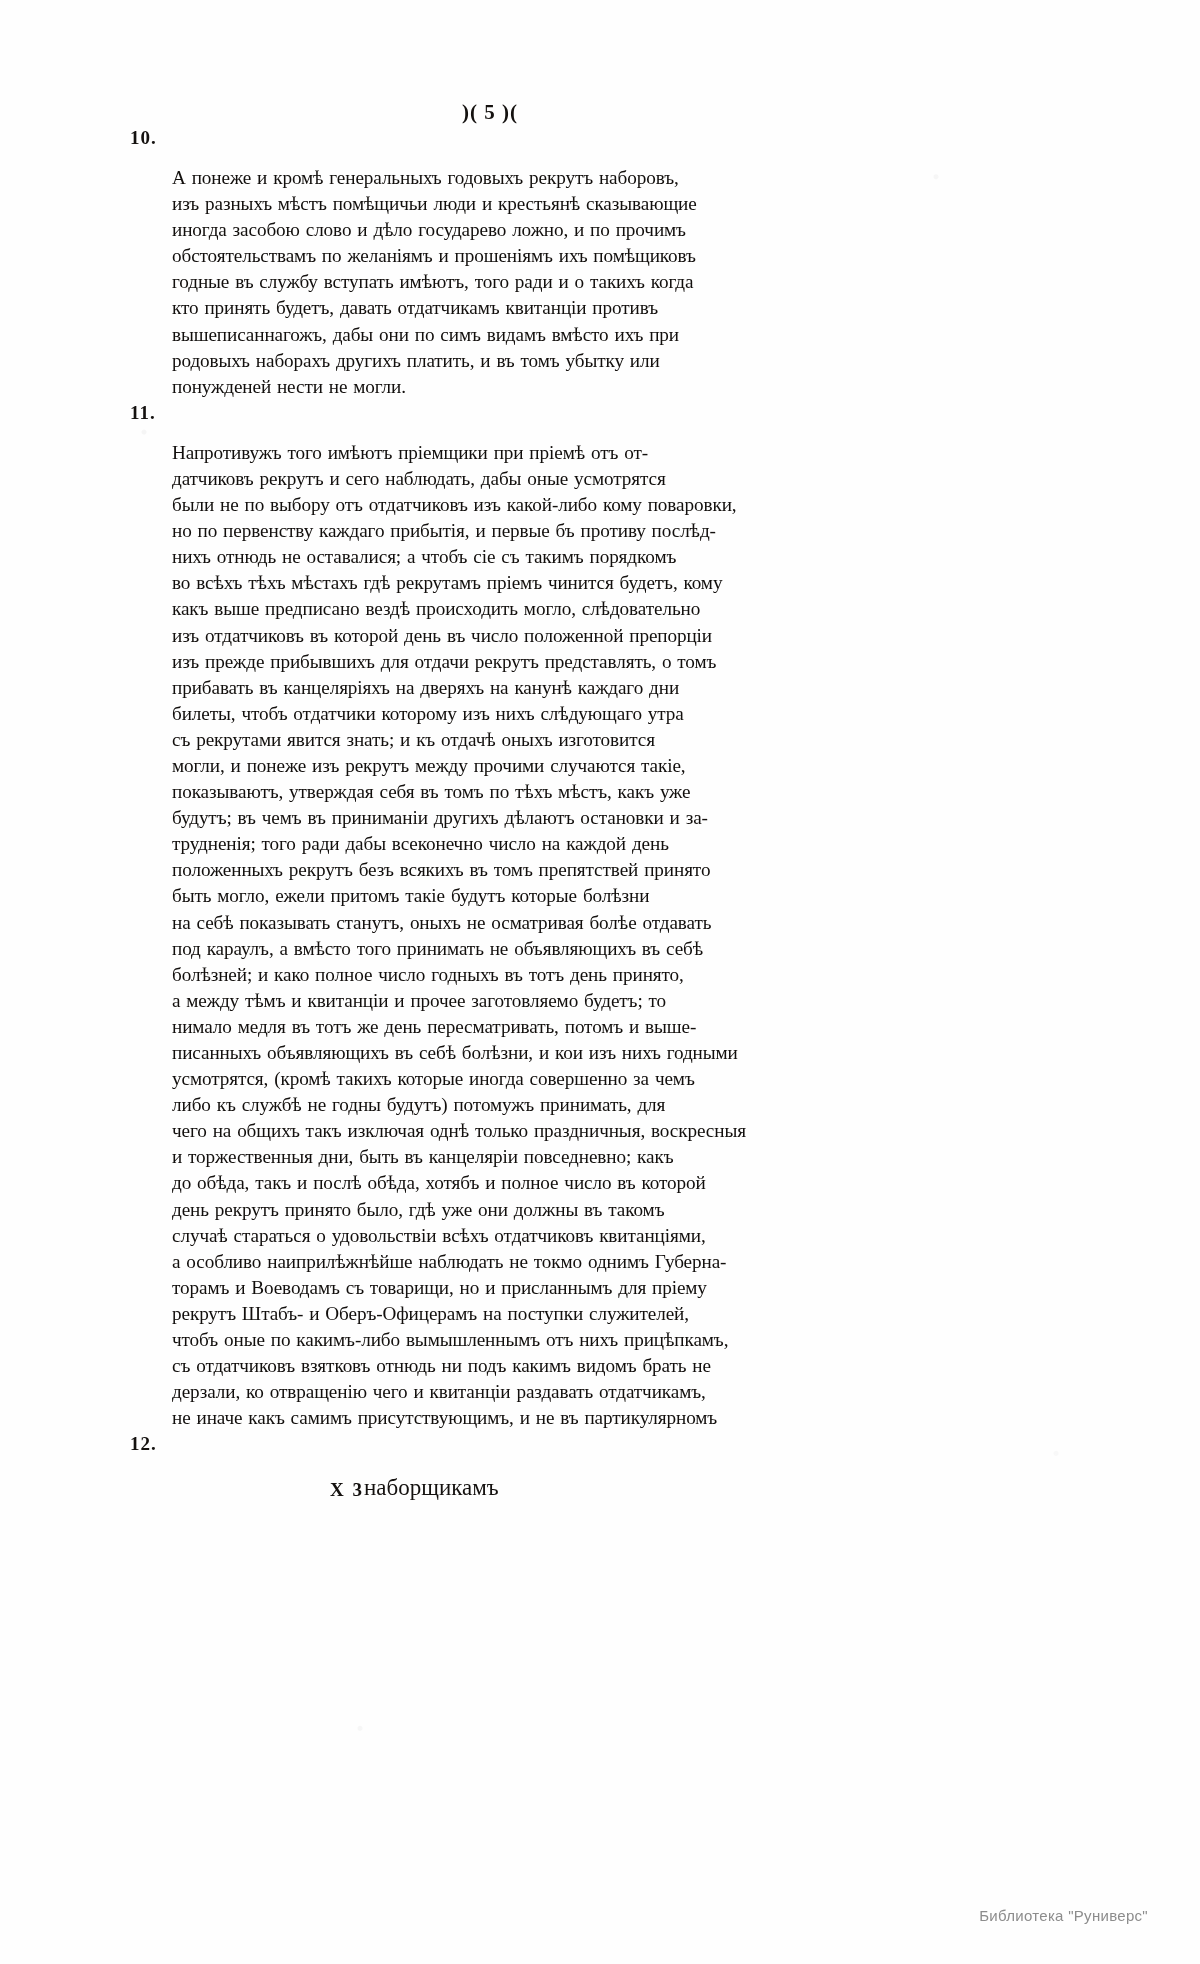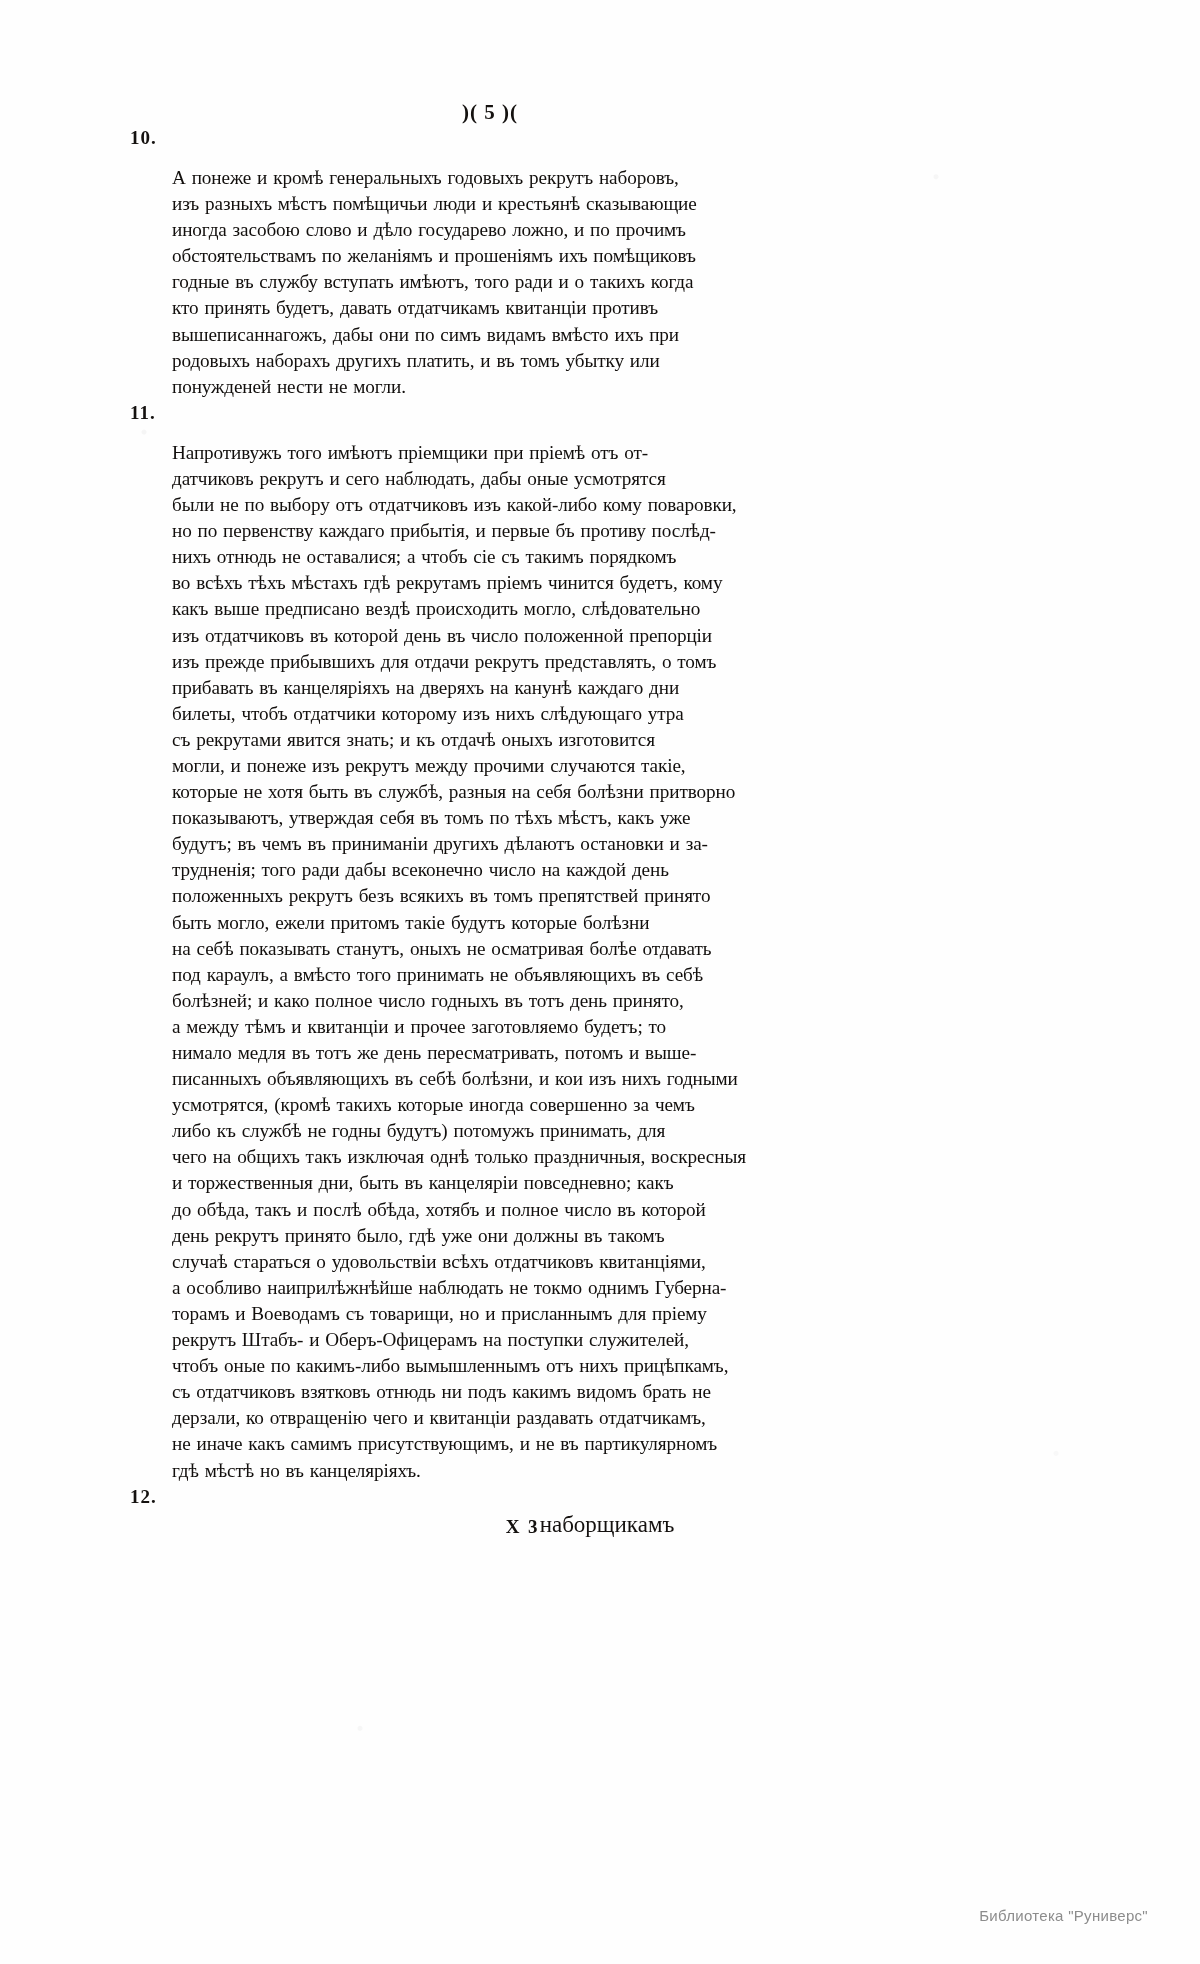--- a/index.html
+++ b/index.html
@@ -71,23 +71,23 @@
   .dense {
     letter-spacing: -0.1px;
   }
   .smudge {
     filter: blur(0.15px);
   }
   .heavy {
     font-weight: 700;
   }
   .footline {
-    margin-top: 4px;
+    margin-top: 20px;
     display: flex;
-    justify-content: center;
+    justify-content: flex-start;
     align-items: flex-end;
     font-size: 19px;
   }
   .sig {
     font-weight: 700;
     letter-spacing: 2px;
     padding-left: 200px;
   }
   .catch {
     font-size: 23px;
@@ -133,21 +133,20 @@
       <span class="ln">но по первенству каждаго прибытія, и первые бъ противу послѣд-</span>
       <span class="ln smudge">нихъ отнюдь не оставалися; а чтобъ сіе съ такимъ порядкомъ</span>
       <span class="ln smudge">во всѣхъ тѣхъ мѣстахъ гдѣ рекрутамъ пріемъ чинится будетъ, кому</span>
       <span class="ln">какъ выше предписано вездѣ происходить могло, слѣдовательно</span>
       <span class="ln smudge">изъ отдатчиковъ въ которой день въ число положенной препорціи</span>
       <span class="ln">изъ прежде прибывшихъ для отдачи рекрутъ представлять, о томъ</span>
       <span class="ln">прибавать въ канцеляріяхъ на дверяхъ на канунѣ каждаго дни</span>
       <span class="ln smudge">билеты, чтобъ отдатчики которому изъ нихъ слѣдующаго утра</span>
       <span class="ln">съ рекрутами явится знать; и къ отдачѣ оныхъ изготовится</span>
       <span class="ln smudge">могли, и понеже изъ рекрутъ между прочими случаются такіе,</span>
-      <span class="ln">которые не хотя быть въ службѣ, разныя на себя болѣзни притворно</span>
       <span class="ln">показываютъ, утверждая себя въ томъ по тѣхъ мѣстъ, какъ уже</span>
       <span class="ln">будутъ; въ чемъ въ приниманіи другихъ дѣлаютъ остановки и за-</span>
       <span class="ln smudge">трудненія; того ради дабы всеконечно число на каждой день</span>
       <span class="ln">положенныхъ рекрутъ безъ всякихъ въ томъ препятствей принято</span>
       <span class="ln">быть могло, ежели притомъ такіе будутъ которые болѣзни</span>
       <span class="ln">на себѣ показывать станутъ, оныхъ не осматривая болѣе отдавать</span>
       <span class="ln smudge">под караулъ, а вмѣсто того принимать не объявляющихъ въ себѣ</span>
       <span class="ln">болѣзней; и како полное число годныхъ въ тотъ день принято,</span>
       <span class="ln">а между тѣмъ и квитанціи и прочее заготовляемо будетъ; то</span>
       <span class="ln">нимало медля въ тотъ же день пересматривать, потомъ и выше-</span>
@@ -159,21 +158,20 @@
       <span class="ln">до обѣда, такъ и послѣ обѣда, хотябъ и полное число въ которой</span>
       <span class="ln">день рекрутъ принято было, гдѣ уже они должны въ такомъ</span>
       <span class="ln smudge">случаѣ стараться о удовольствіи всѣхъ отдатчиковъ квитанціями,</span>
       <span class="ln">а особливо наиприлѣжнѣйше наблюдать не токмо однимъ Губерна-</span>
       <span class="ln">торамъ и Воеводамъ съ товарищи, но и присланнымъ для пріему</span>
       <span class="ln">рекрутъ Штабъ- и Оберъ-Офицерамъ на поступки служителей,</span>
       <span class="ln">чтобъ оные по какимъ-либо вымышленнымъ отъ нихъ прицѣпкамъ,</span>
       <span class="ln">съ отдатчиковъ взятковъ отнюдь ни подъ какимъ видомъ брать не</span>
       <span class="ln">дерзали, ко отвращенію чего и квитанціи раздавать отдатчикамъ,</span>
       <span class="ln smudge">не иначе какъ самимъ присутствующимъ, и не въ партикулярномъ</span>
-      <span class="ln">гдѣ мѣстѣ но въ канцеляріяхъ.</span>
       <span class="ln"></span>
       <span class="ln"></span>
     </div>
 
     <div class="sect-num">12.</div>
 
     <div class="footline">
       <span class="sig">X 3</span>
       <span class="catch">наборщикамъ</span>
     </div>

